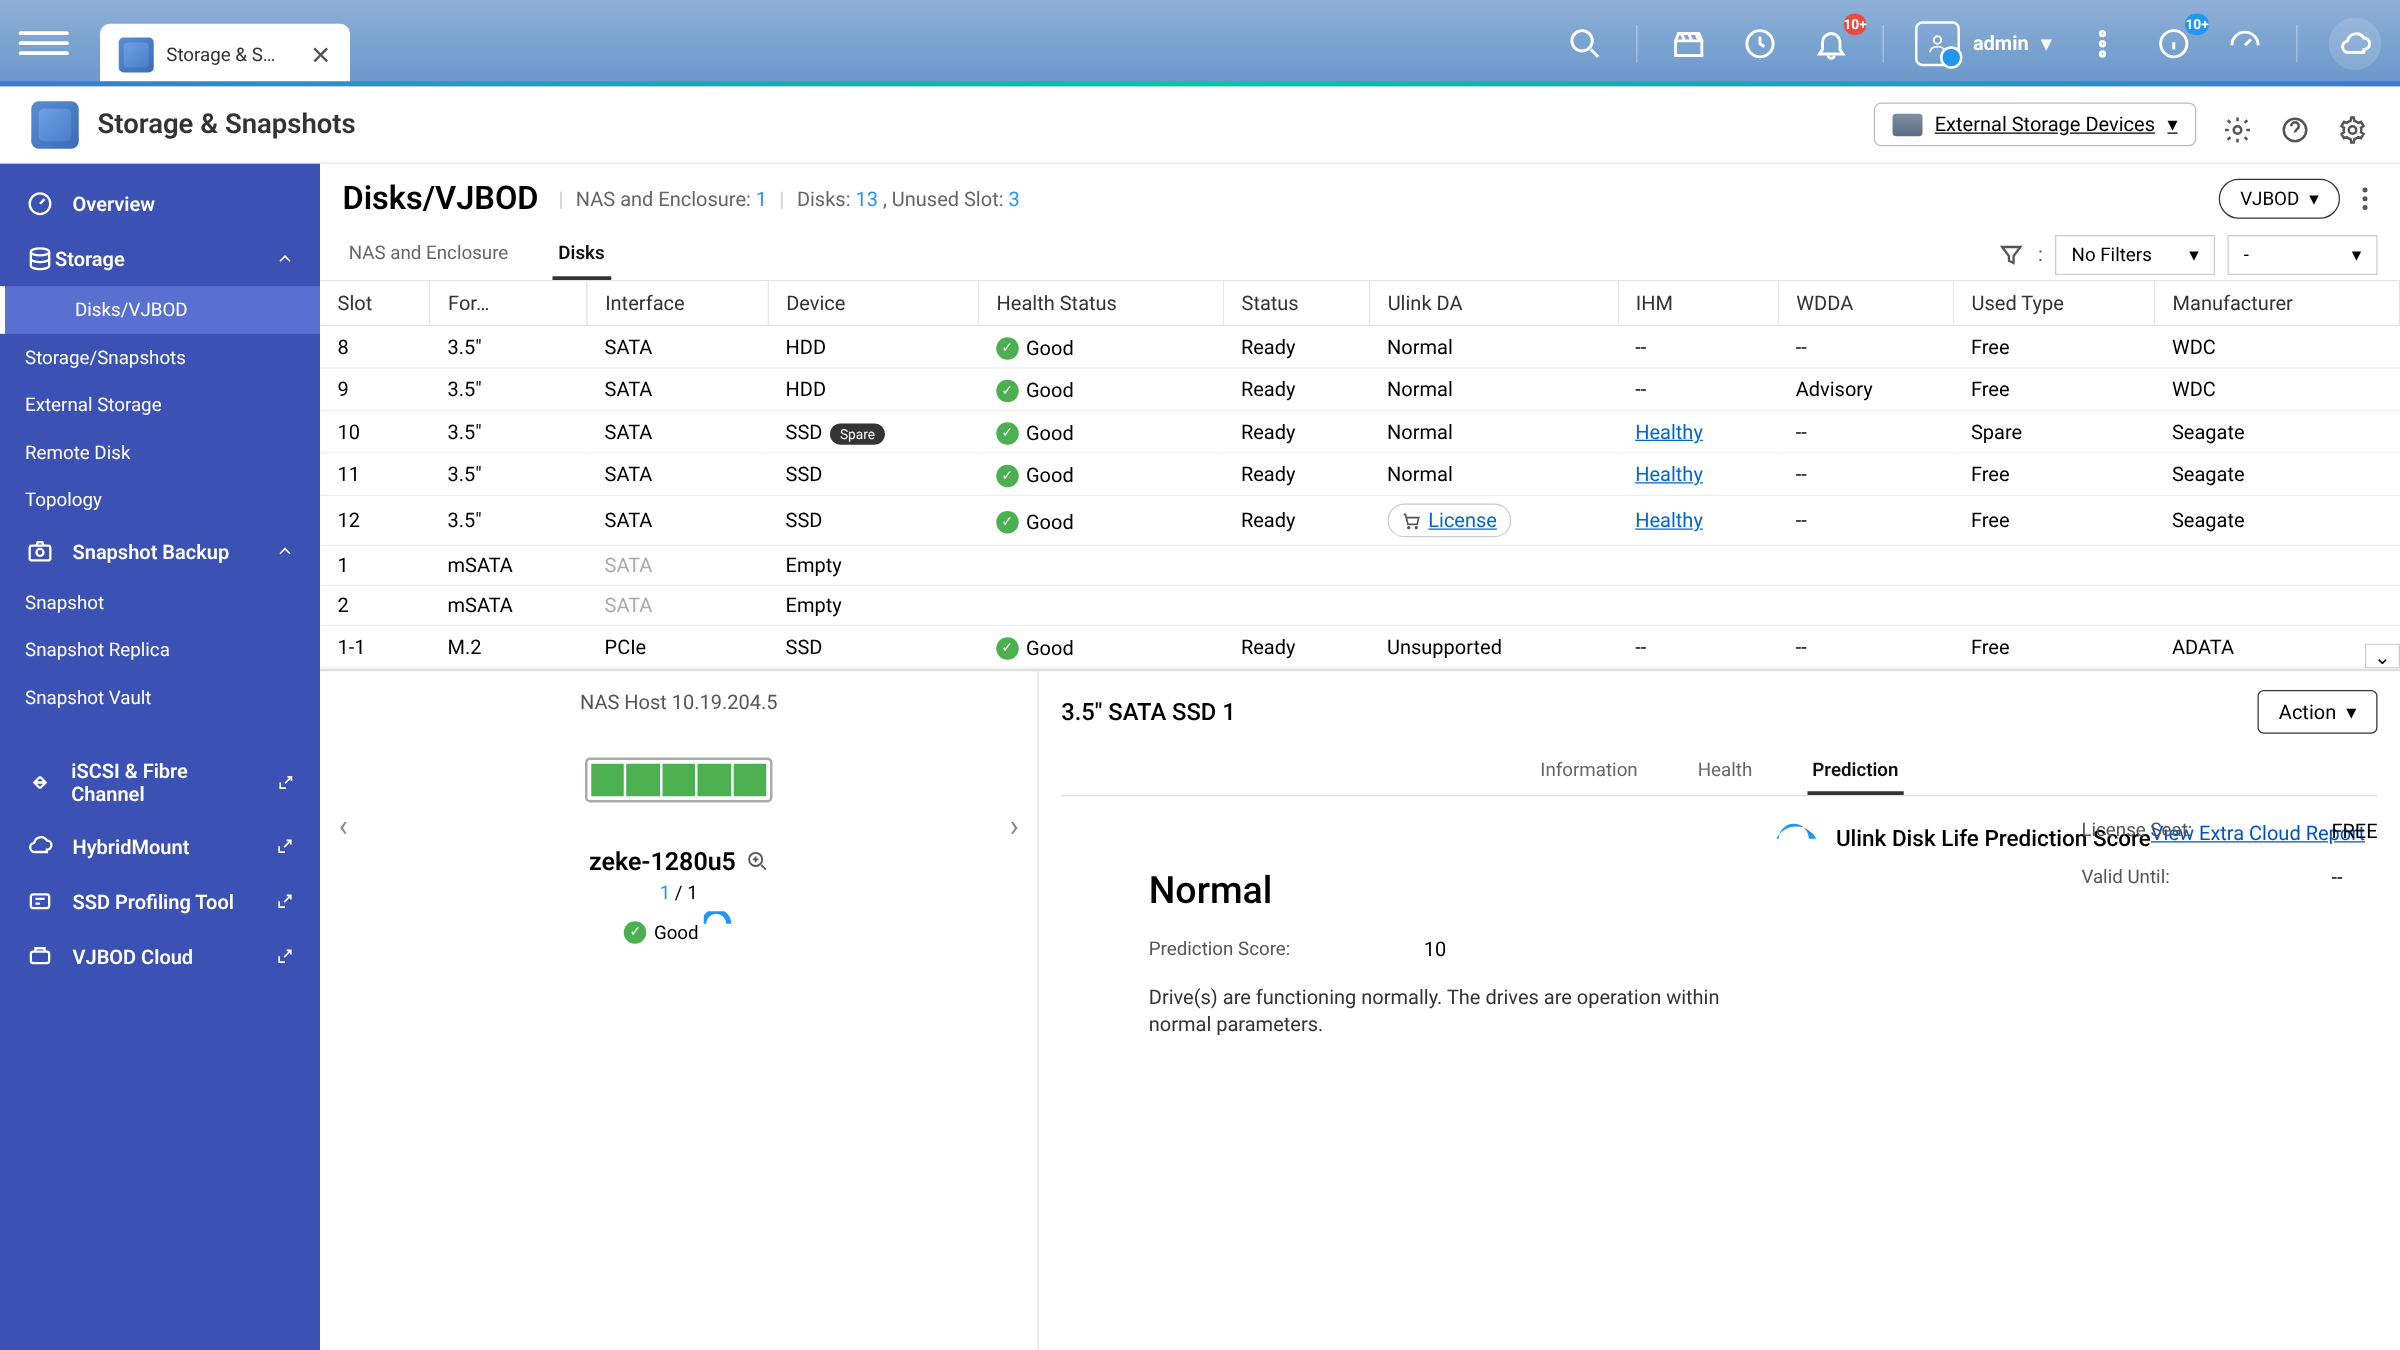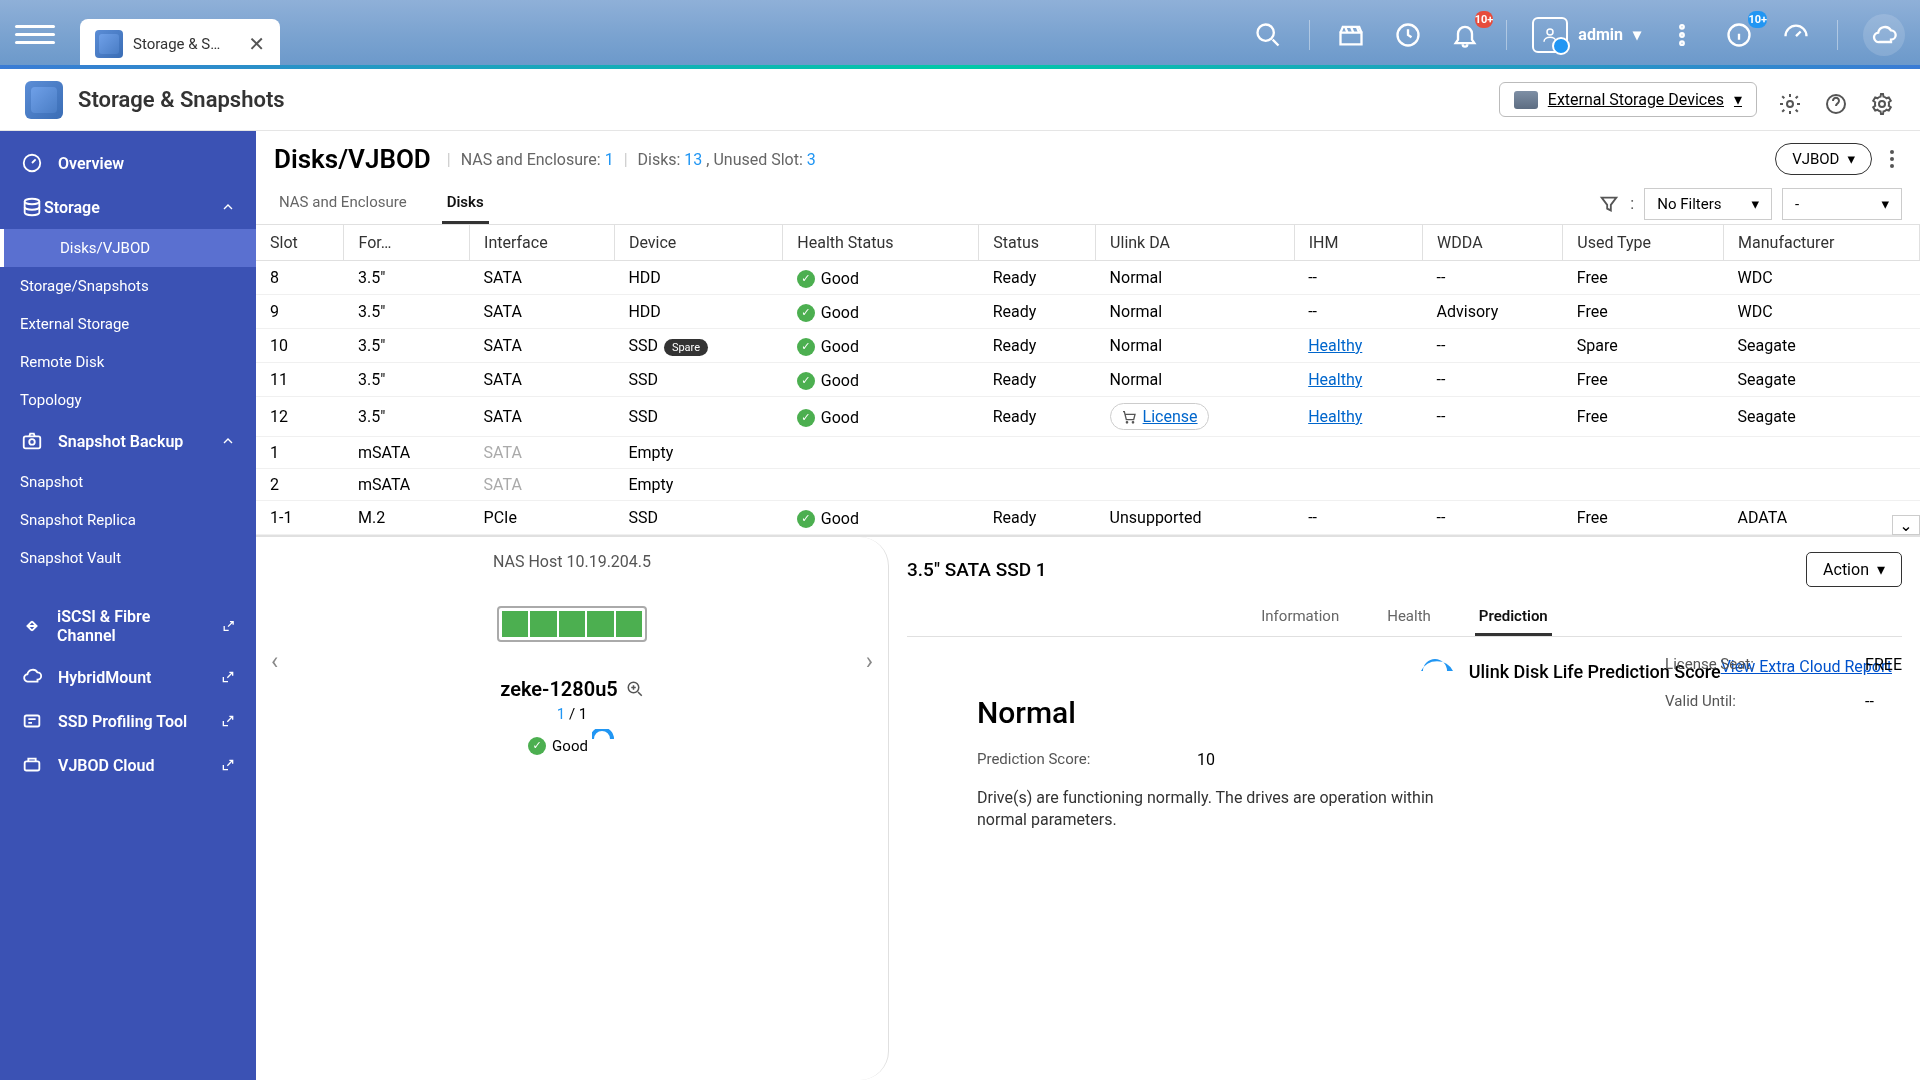--- a/index.html
+++ b/index.html
@@ -64,21 +64,21 @@
 .disk-table td{padding:6px 14px;border-bottom:1px solid #f0f0f0;vertical-align:middle;}
 .good-badge{display:inline-flex;align-items:center;gap:6px;}
 .good-check{width:18px;height:18px;background:#4caf50;border-radius:50%;display:inline-flex;align-items:center;justify-content:center;color:#fff;font-size:11px;}
 .spare-badge{background:#333;color:#fff;font-size:11px;padding:2px 8px;border-radius:10px;margin-left:6px;}
 .link{color:#0066cc;text-decoration:underline;cursor:pointer;}
 .license-btn{display:inline-flex;align-items:center;gap:6px;border:1px solid #ccc;border-radius:14px;padding:3px 10px;}
 .license-btn svg{width:16px;height:16px;stroke:#555;fill:none;stroke-width:2;}
 .faded{color:#aaa;}
 .scroll-toggle{position:absolute;right:0;bottom:0;width:28px;height:20px;border:1px solid #ccc;background:#fff;display:flex;align-items:center;justify-content:center;cursor:pointer;}
 .detail{flex:1;display:flex;border-top:2px solid #e0e0e0;overflow:hidden;}
-.detail-left{width:633px;border-right:1px solid #e0e0e0;padding:15px;text-align:center;position:relative;border-radius:29px;}
+.detail-left{width:575px;border-right:1px solid #e0e0e0;padding:15px;text-align:center;position:relative;}
 .nas-host{font-size:16px;color:#555;margin-bottom:30px;}
 .nav-arrow{position:absolute;top:110px;font-size:24px;color:#888;cursor:pointer;}
 .nav-arrow.left{left:15px;}
 .nav-arrow.right{right:15px;}
 .enclosure{width:150px;height:36px;margin:35px auto 35px;border:2px solid #aaa;border-radius:4px;display:flex;padding:3px;gap:2px;}
 .bay{flex:1;background:#4caf50;}
 .device-name{font-size:20px;font-weight:600;display:inline-flex;align-items:center;gap:8px;}
 .zoom-ico{width:18px;height:18px;}
 .device-count{font-size:15px;margin-top:4px;}
 .device-count .cur{color:#2196f3;}

